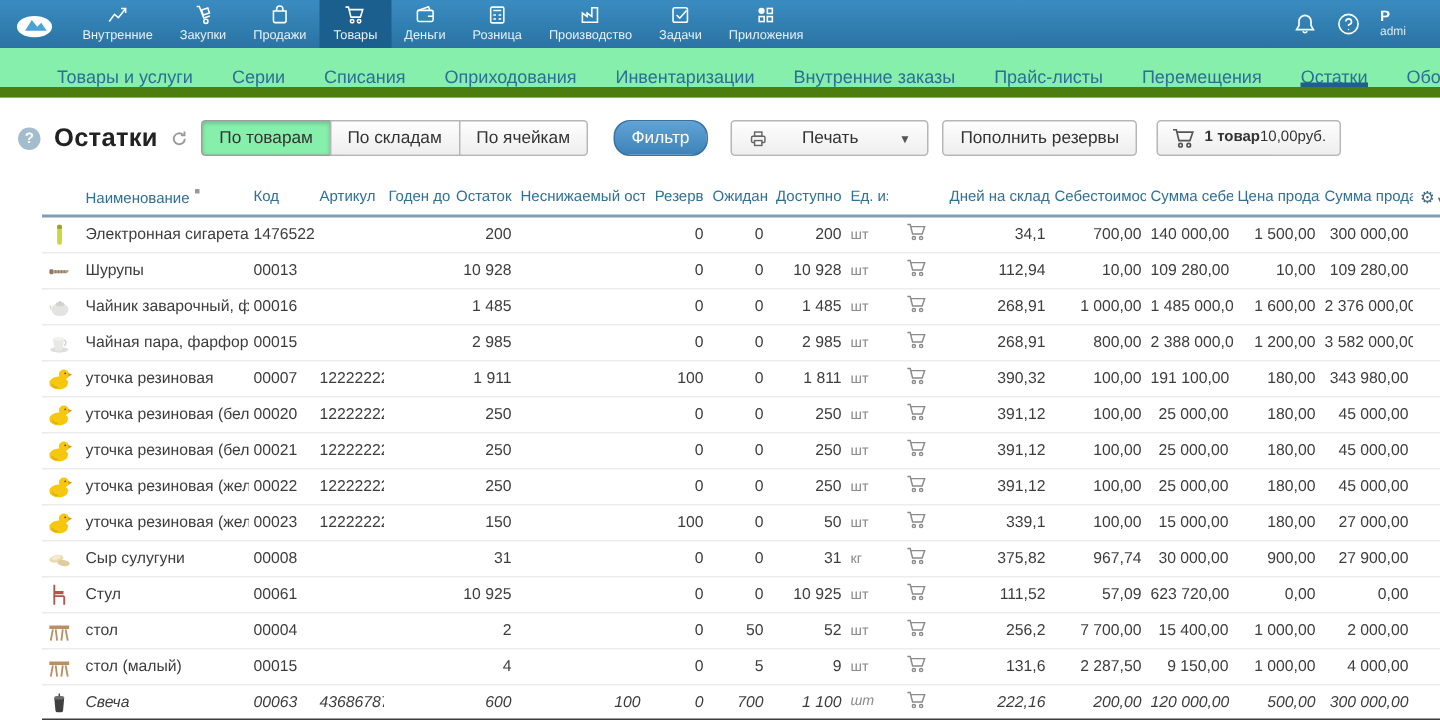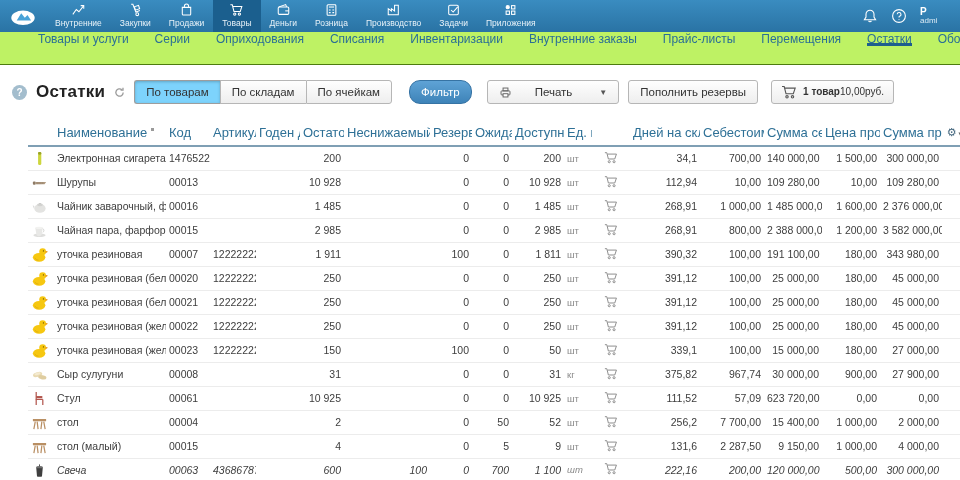--- a/index.html
+++ b/index.html
@@ -15,57 +15,57 @@
   .nav-item.active { background:#1b5f8e; }
   .nav-item svg { width:15px; height:14px; display:block; }
   .nav-item .nav-label { font-size:8.5px; color:#e8f2f8; margin-top:1px; white-space:nowrap; }
   .top-right { margin-left:auto; display:flex; align-items:center; gap:13px; padding-right:0; }
   .icon-btn svg { width:16px; height:16px; display:block; }
   .user-block { width:40px; line-height:1.1; overflow:hidden; }
   .user-initial { font-size:10px; font-weight:bold; }
   .user-name { font-size:8px; color:#dcebf5; }
 
   
-  .subnav { height:33px; background:#bef264; border-bottom:1px solid #4d7c0f;
-    display:flex; align-items:flex-start; padding-left:25px; }
+  .subnav { height:33px; background:#86efac; border-bottom:7px solid #4d7c0f;
+    display:flex; align-items:flex-end; padding-left:25px; }
   .subnav-item { display:flex; align-items:center; padding:0 13px; font-size:12px;
     color:#2a6f96; position:relative; cursor:pointer; white-space:nowrap; }
   .subnav-item.active::after { content:""; position:absolute; left:13px; right:13px;
     bottom:0; height:3px; background:#1e5f8d; }
 
   
   .toolbar { display:flex; align-items:center; padding:15px 0 12px 12px; gap:9px; }
   .help-circle { width:15px; height:15px; border-radius:50%; background:#a3bdcd;
     color:#fff; font-size:10px; font-weight:bold; display:flex; align-items:center;
     justify-content:center; flex:0 0 auto; }
   .page-title { font-size:17px; font-weight:bold; color:#222; letter-spacing:.2px; }
   .refresh svg { width:11px; height:11px; display:block; }
   .btn { height:24px; border:1px solid #b6b6b6; border-radius:3px;
     background:linear-gradient(#fefefe,#eeeeee); font-size:11.5px; color:#333;
     display:inline-flex; align-items:center; padding:0 11px; cursor:pointer;
     white-space:nowrap; }
   .seg-group { display:inline-flex; }
   .seg-group .btn { border-radius:0; border-right-width:0; }
   .seg-group .btn:first-child { border-radius:3px 0 0 3px; }
   .seg-group .btn:last-child { border-radius:0 3px 3px 0; border-right-width:1px; }
-  .seg-group .btn.active { background:#7dd3fc; box-shadow:inset 0 1px 3px rgba(0,0,0,.22);
+  .seg-group .btn.active { background:#86efac; box-shadow:inset 0 1px 3px rgba(0,0,0,.22);
     border-color:#9d9d9d; }
   .btn-filter { background:linear-gradient(#5fa3d6,#3e83b8); border-color:#3673a4;
     color:#fff; margin-left:8px;border-radius:11px; }
   .btn-print { margin-left:6px; gap:23px; }
   .caret { font-size:8px; color:#555; margin-left:4px; }
   .btn-cart { margin-left:4px; gap:6px; padding:0 9px; }
   .cart-lines { display:flex; line-height:1.15; text-align:left; }
   .cart-line1 { font-size:10px; font-weight:bold; color:#333; }
   .cart-line2 { font-size:10px; color:#333; }
 
   
   .table-wrap { padding:6px 8px 0 28px; }
   table { width:100%; border-collapse:collapse; table-layout:fixed; }
-  th { font-size:13px; font-weight:normal; color:#2e7096; text-align:left;
+  th { font-size:10px; font-weight:normal; color:#2e7096; text-align:left;
     padding:3px 3px 5px; border-bottom:2px solid #7f9fb4; white-space:nowrap;
     overflow:hidden; }
   th.num { text-align:right; }
   td { font-size:10.5px; color:#3d3d3d; height:24px; padding:0 3px;
     border-bottom:1px solid #ececec; white-space:nowrap; overflow:hidden;
     vertical-align:middle; }
   tr.data-row { cursor:pointer; }
   tr.data-row:last-child td { border-bottom:2px solid #3c3c3c;font-style:italic; }
   td.num { text-align:right; }
   td.unit-cell { color:#8a8a8a; font-size:9.5px; }
@@ -192,22 +192,22 @@
     <div class="user-block">
       <div class="user-initial">P</div>
       <div class="user-name">admi</div>
     </div>
   </div>
 </div>
 
 <div class="subnav" id="subnav">
     <span class="subnav-item">Товары и услуги</span>
     <span class="subnav-item">Серии</span>
+    <span class="subnav-item">Списания</span>
     <span class="subnav-item">Оприходования</span>
-    <span class="subnav-item">Списания</span>
     <span class="subnav-item">Инвентаризации</span>
     <span class="subnav-item">Внутренние заказы</span>
     <span class="subnav-item">Прайс-листы</span>
     <span class="subnav-item">Перемещения</span>
     <span class="subnav-item active">Остатки</span>
     <span class="subnav-item">Обороты</span>
   </div>
 
 <div class="toolbar">
   <span class="help-circle">?</span>

